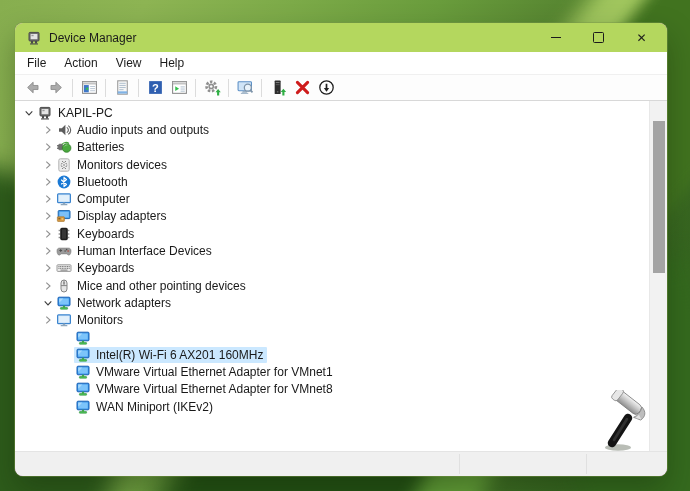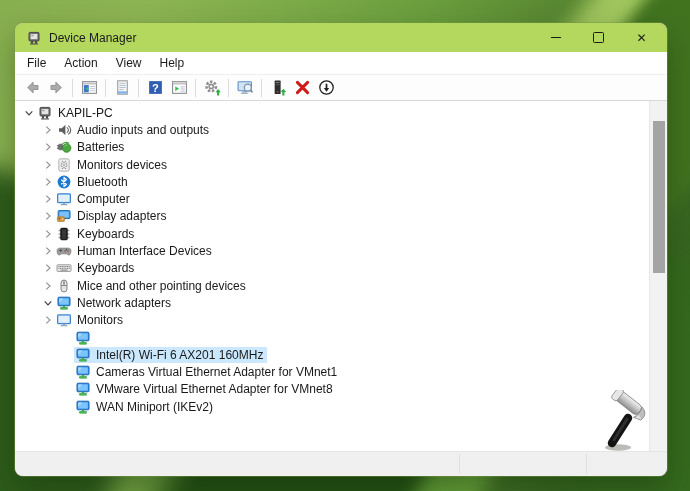--- a/index.html
+++ b/index.html
@@ -521,21 +521,21 @@
           <span class="row-c">
             <span class="ic">
               <svg viewBox="0 0 16 16">
                 <rect x="2" y="2.2" width="12" height="8.6" rx="1" fill="#2f8fe8" stroke="#1c62b4"></rect>
                 <rect x="3.2" y="3.4" width="9.6" height="6.2" fill="#7cc4fa"></rect>
                 <path d="M3.2 3.4h4.2l-4.2 4.4z" fill="#a9d9fc"></path>
                 <rect x="6.9" y="10.8" width="2.2" height="1.8" fill="#3fae49"></rect>
                 <rect x="4.4" y="12.5" width="7.2" height="1.7" rx=".5" fill="#4cc457" stroke="#2f8f3a" stroke-width=".6"></rect>
               </svg>
             </span>
-            <span>Cameras Virtual Ethernet Adapter for VMnet1</span>
+            <span>VMware Virtual Ethernet Adapter for VMnet1</span>
           </span>
         </div>
         <div class="row lvl2">
           <span class="chev"></span>
           <span class="row-c">
             <span class="ic">
               <svg viewBox="0 0 16 16">
                 <rect x="2" y="2.2" width="12" height="8.6" rx="1" fill="#2f8fe8" stroke="#1c62b4"></rect>
                 <rect x="3.2" y="3.4" width="9.6" height="6.2" fill="#7cc4fa"></rect>
                 <path d="M3.2 3.4h4.2l-4.2 4.4z" fill="#a9d9fc"></path>

